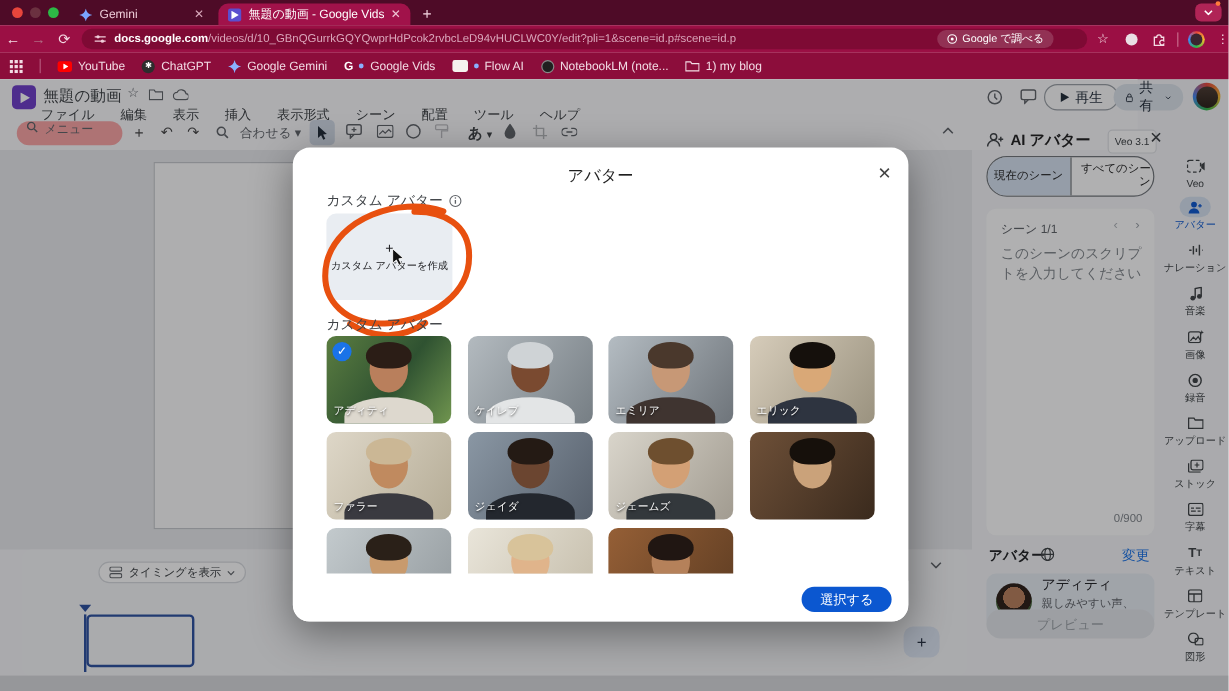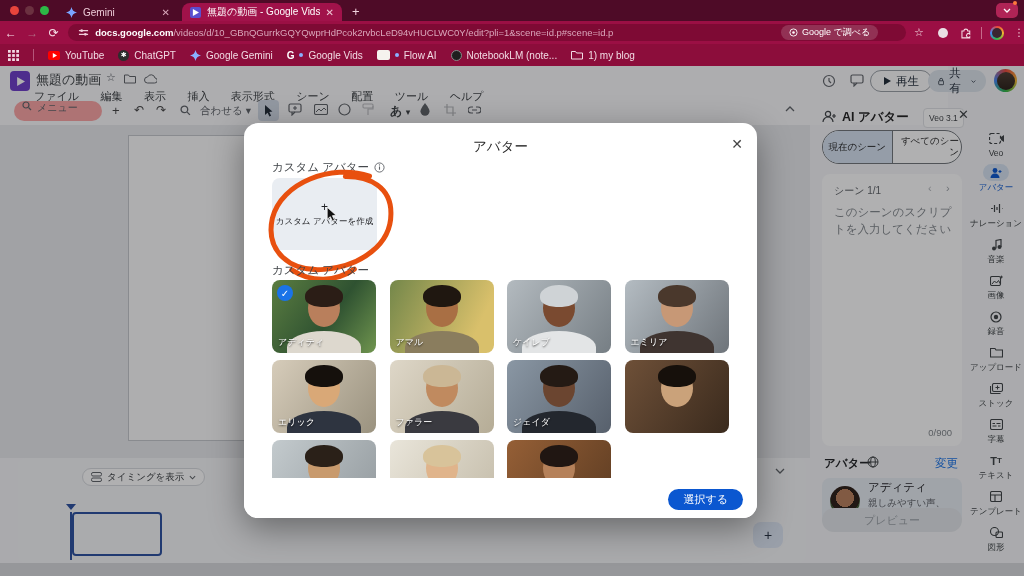--- a/index.html
+++ b/index.html
@@ -530,25 +530,20 @@
 
     <span class="abs sectlabel" style="left:28px;top:140px">カスタム アバター</span>
 
     <div class="grid">
       <div class="tile av1">
         <span class="face"></span>
           <span class="torso"></span>
         <span class="checkbadge">✓</span>
         <span class="nm">アディティ</span>
       </div>
-      <div class="tile av2">
-        <span class="face"></span>
-          <span class="torso"></span>
-        <span class="nm">アマル</span>
-      </div>
       <div class="tile av3">
         <span class="face"></span>
           <span class="torso"></span>
         <span class="nm">ケイレブ</span>
       </div>
       <div class="tile av4">
         <span class="face"></span>
           <span class="torso"></span>
         <span class="nm">エミリア</span>
       </div>
@@ -559,20 +554,25 @@
       </div>
       <div class="tile av6">
         <span class="face"></span>
           <span class="torso"></span>
         <span class="nm">ファラー</span>
       </div>
       <div class="tile av7">
         <span class="face"></span>
           <span class="torso"></span>
         <span class="nm">ジェイダ</span>
+      </div>
+      <div class="tile av8">
+        <span class="face"></span>
+          <span class="torso"></span>
+        <span class="nm">ジェームズ</span>
       </div>
       <div class="tile av9">
         <span class="face"></span>
       </div>
       <div class="tile av10">
         <span class="face"></span>
       </div>
       <div class="tile av11">
         <span class="face"></span>
       </div>

